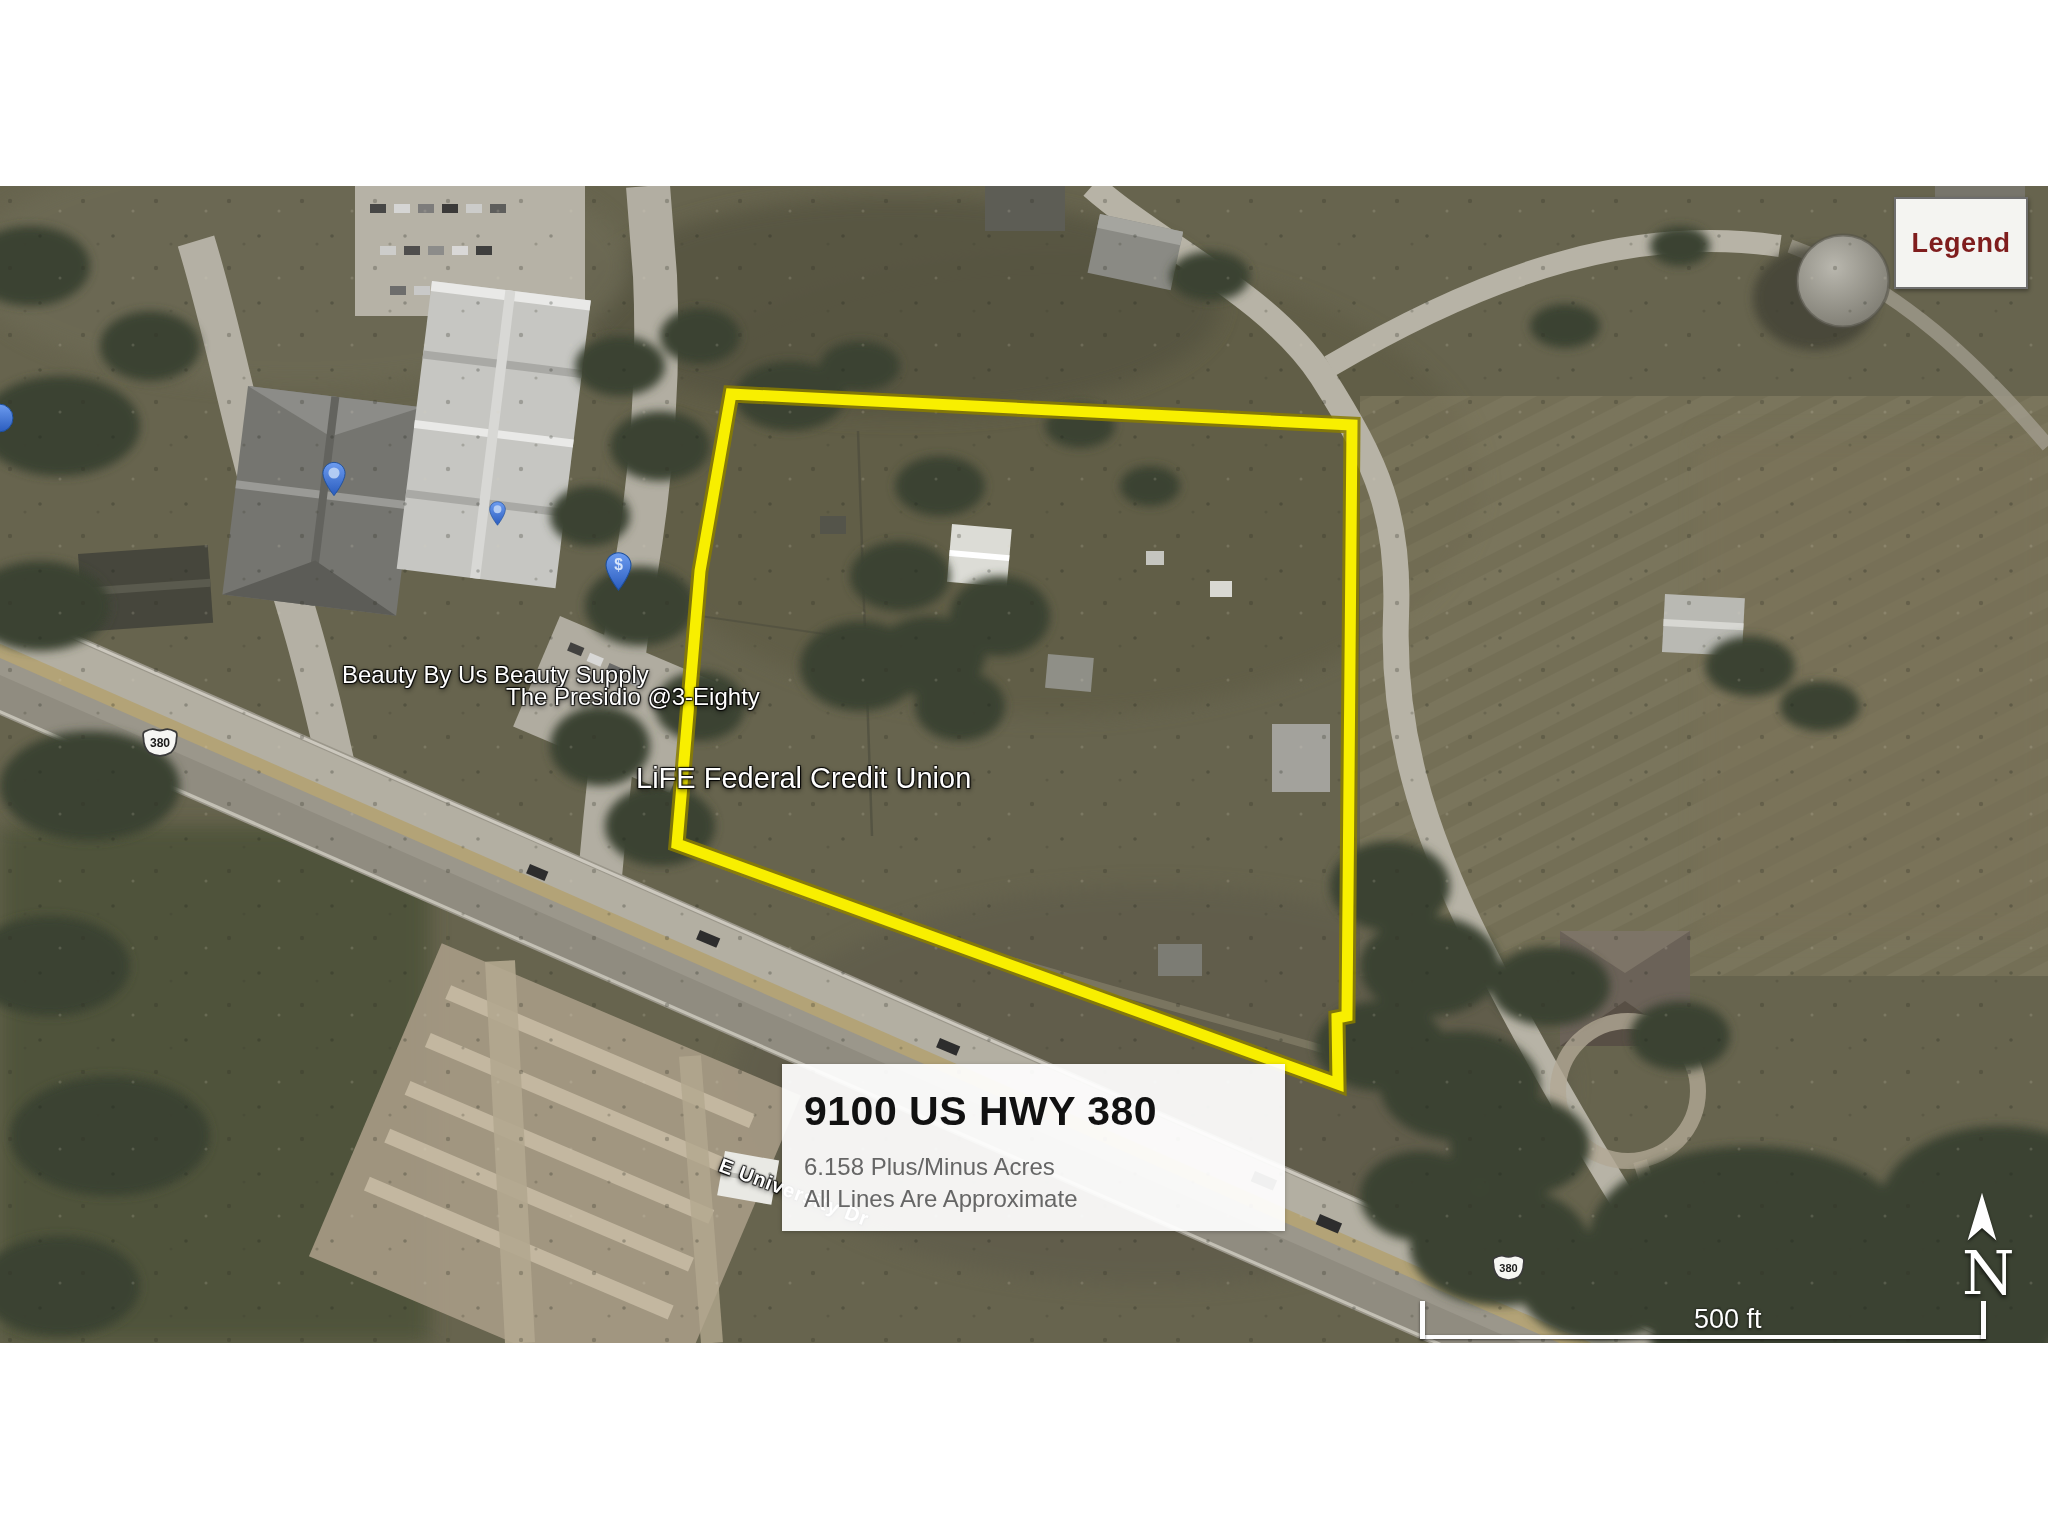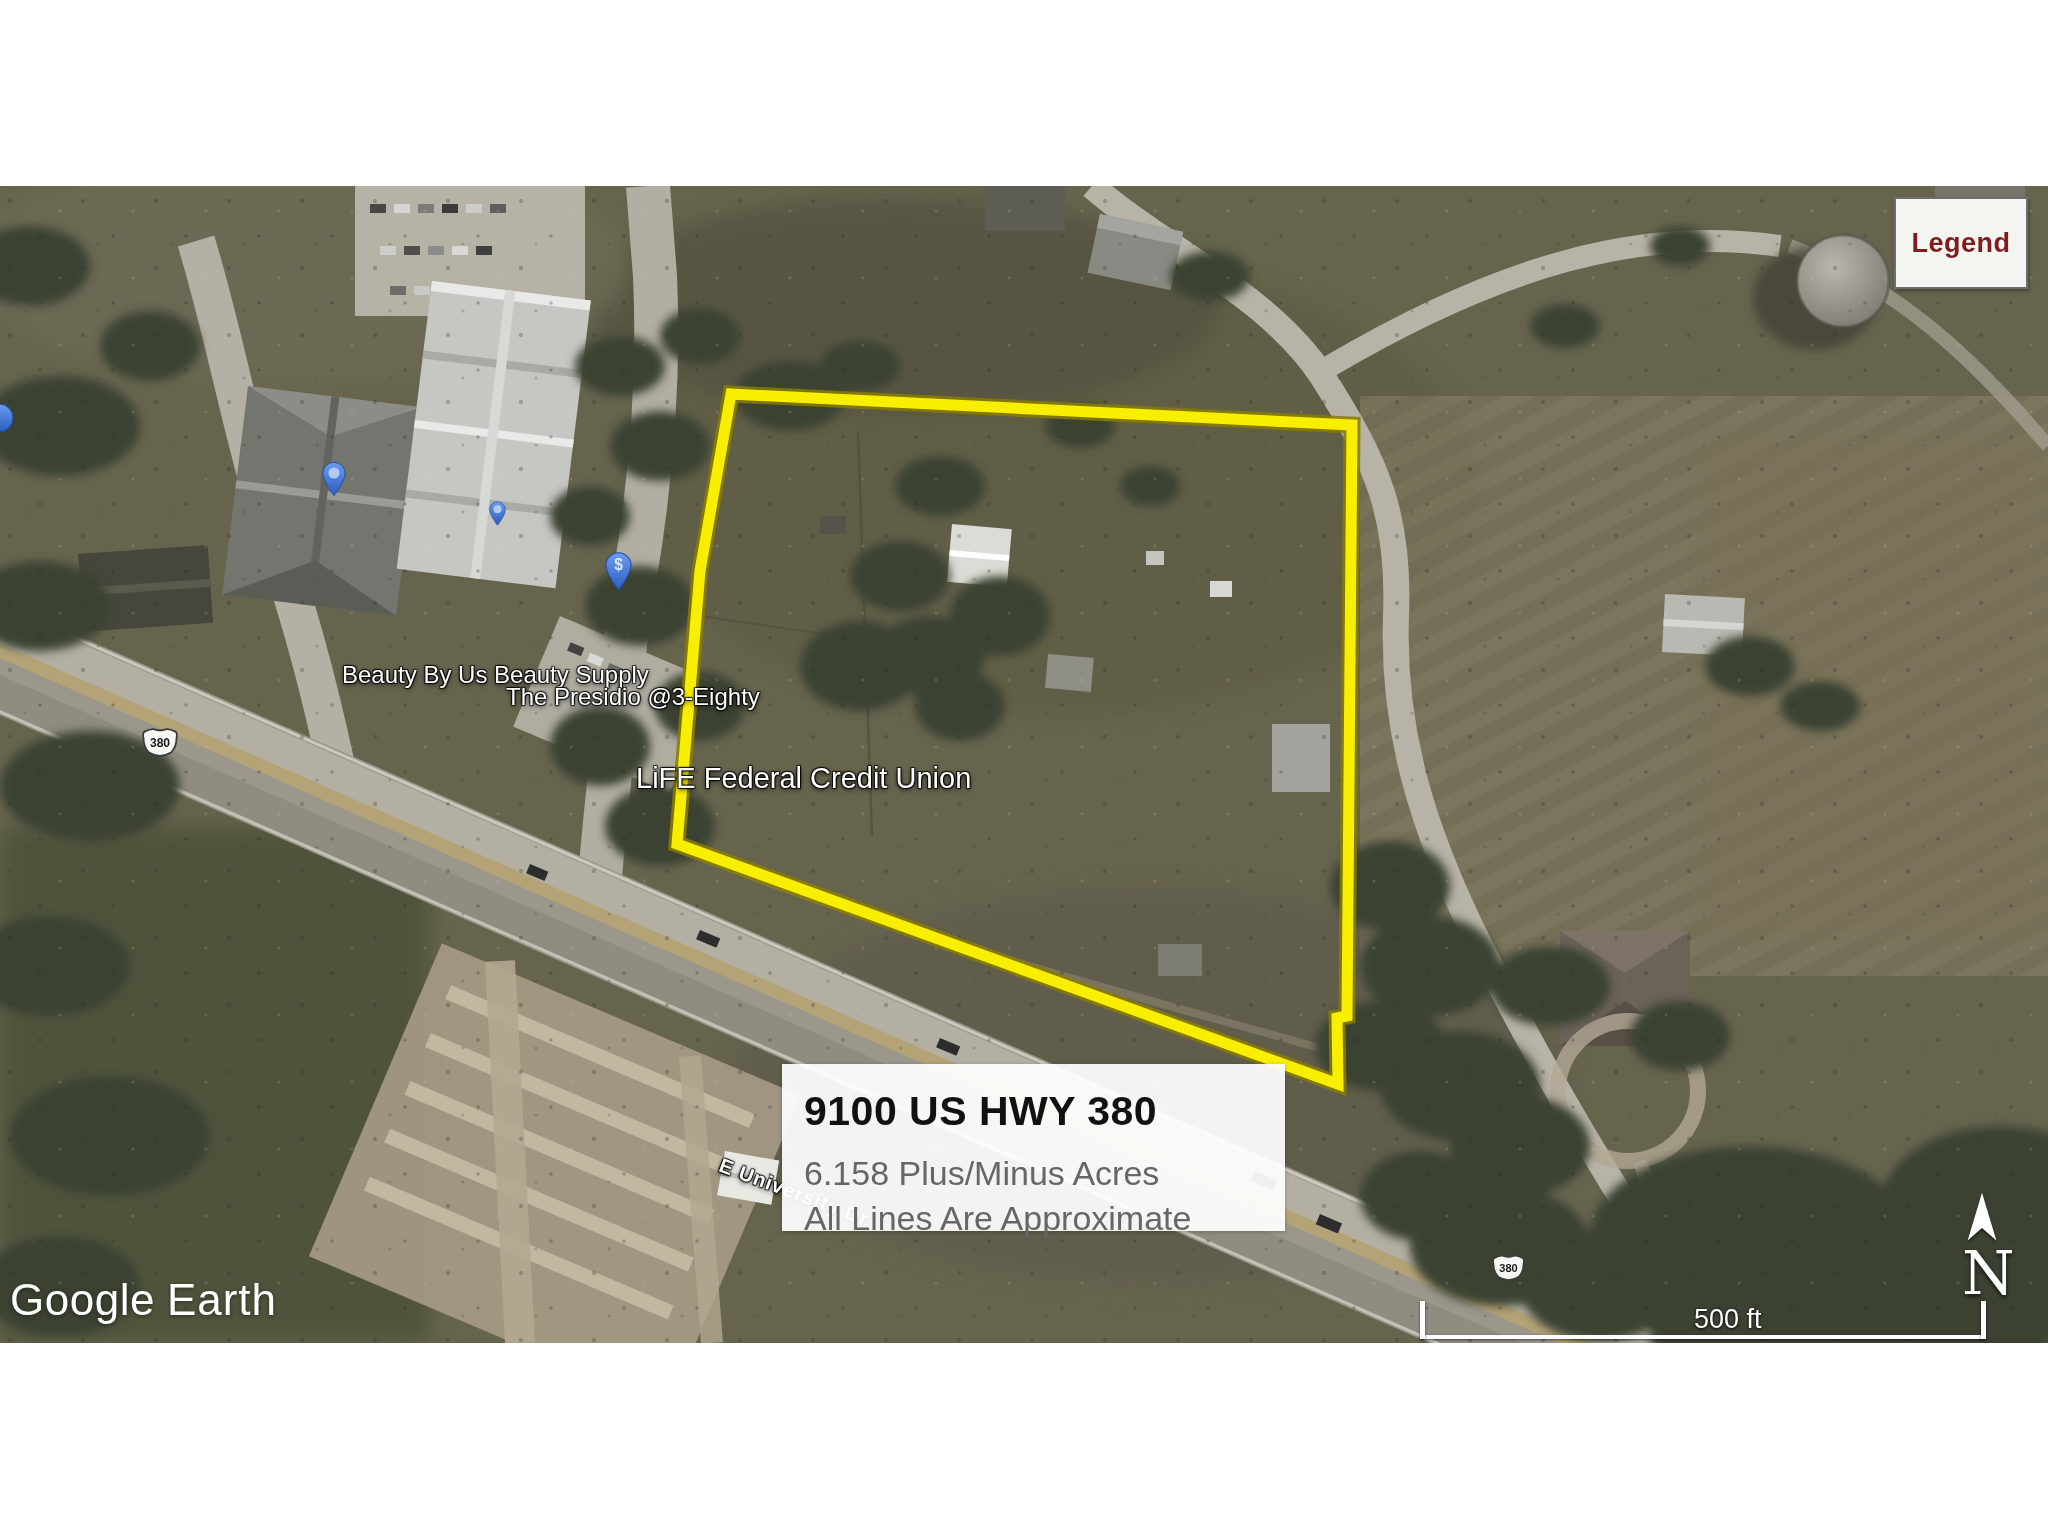--- a/index.html
+++ b/index.html
@@ -38,21 +38,21 @@
     font-size:27px;font-weight:bold;color:#7f1d1d;letter-spacing:.5px;
     box-shadow:1px 2px 4px rgba(0,0,0,.35);cursor:pointer;
   }
   
   .info-box{
     position:absolute;left:782px;top:1064px;width:503px;height:167px;
     background:rgba(255,255,255,.93);box-sizing:border-box;
     padding:24px 0 0 22px;box-shadow:0 1px 4px rgba(0,0,0,.25);
   }
   .info-title{font-size:41px;font-weight:bold;color:#111;letter-spacing:.5px;}
-  .info-sub{margin-top:16px;font-size:34px;color:#666;line-height:1.32;}
+  .info-sub{margin-top:16px;font-size:24px;color:#666;line-height:1.32;}
   .info-sub div{white-space:nowrap;}
   
   .scale-line,.scale-tick{position:absolute;background:#fdfdfd;box-shadow:0 1px 3px rgba(0,0,0,.55);}
   .scale-line{left:1420px;top:1335px;width:566px;height:4px;}
   .scale-tick.left {left:1420px;top:1301px;width:5px;height:38px;}
   .scale-tick.right{left:1981px;top:1301px;width:5px;height:38px;}
   .scale-text{
     position:absolute;left:1694px;top:1304px;font-size:27px;color:#fff;
     text-shadow:0 1px 3px rgba(0,0,0,.8),0 0 2px rgba(0,0,0,.6);
   }
@@ -342,17 +342,14 @@
   <div class="scale-line"></div>
   <div class="scale-tick left"></div>
   <div class="scale-tick right"></div>
   <div class="scale-text">500 ft</div>
 
   <svg class="north-arrow" width="36" height="56" viewBox="0 0 40 60">
     <path d="M20 2 L36 55 L20 41 L4 55 Z" fill="#ffffff" style="filter:drop-shadow(0 2px 2px rgba(0,0,0,.6))"></path>
   </svg>
   <div class="north-n">N</div>
 
-  <div class="ge-logo">
-    <span class="brand">Google</span><span class="product">Earth</span>
-  </div>
 
 </div>
 
 </body></html>

